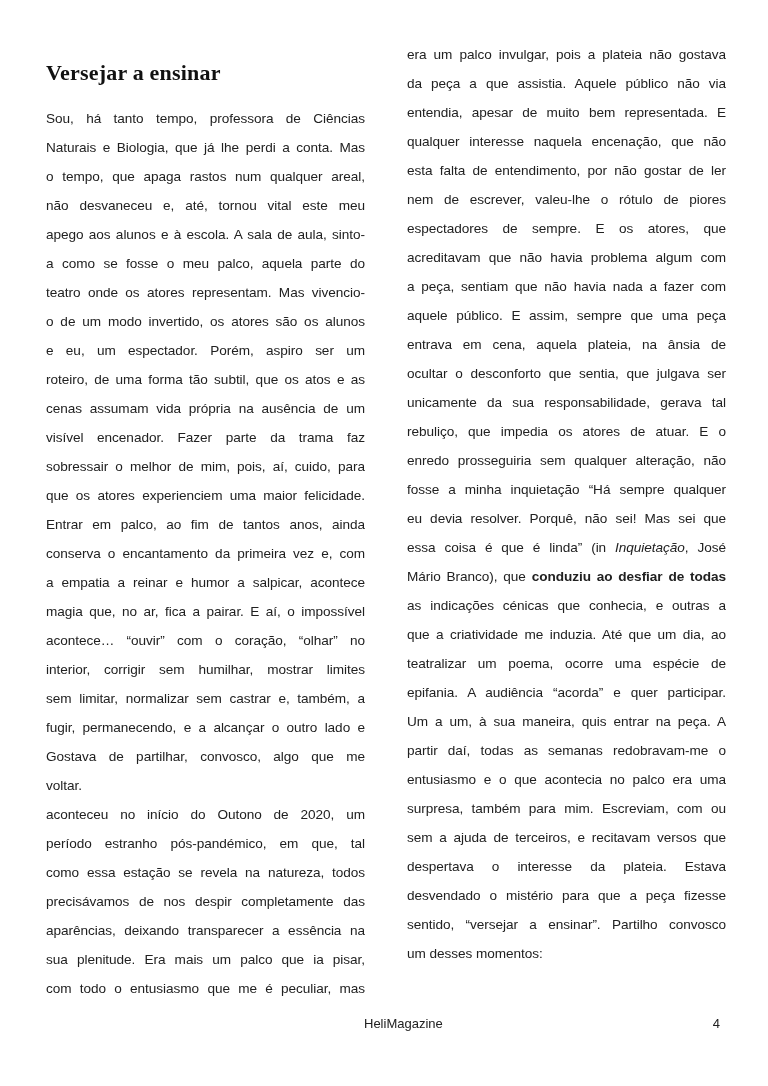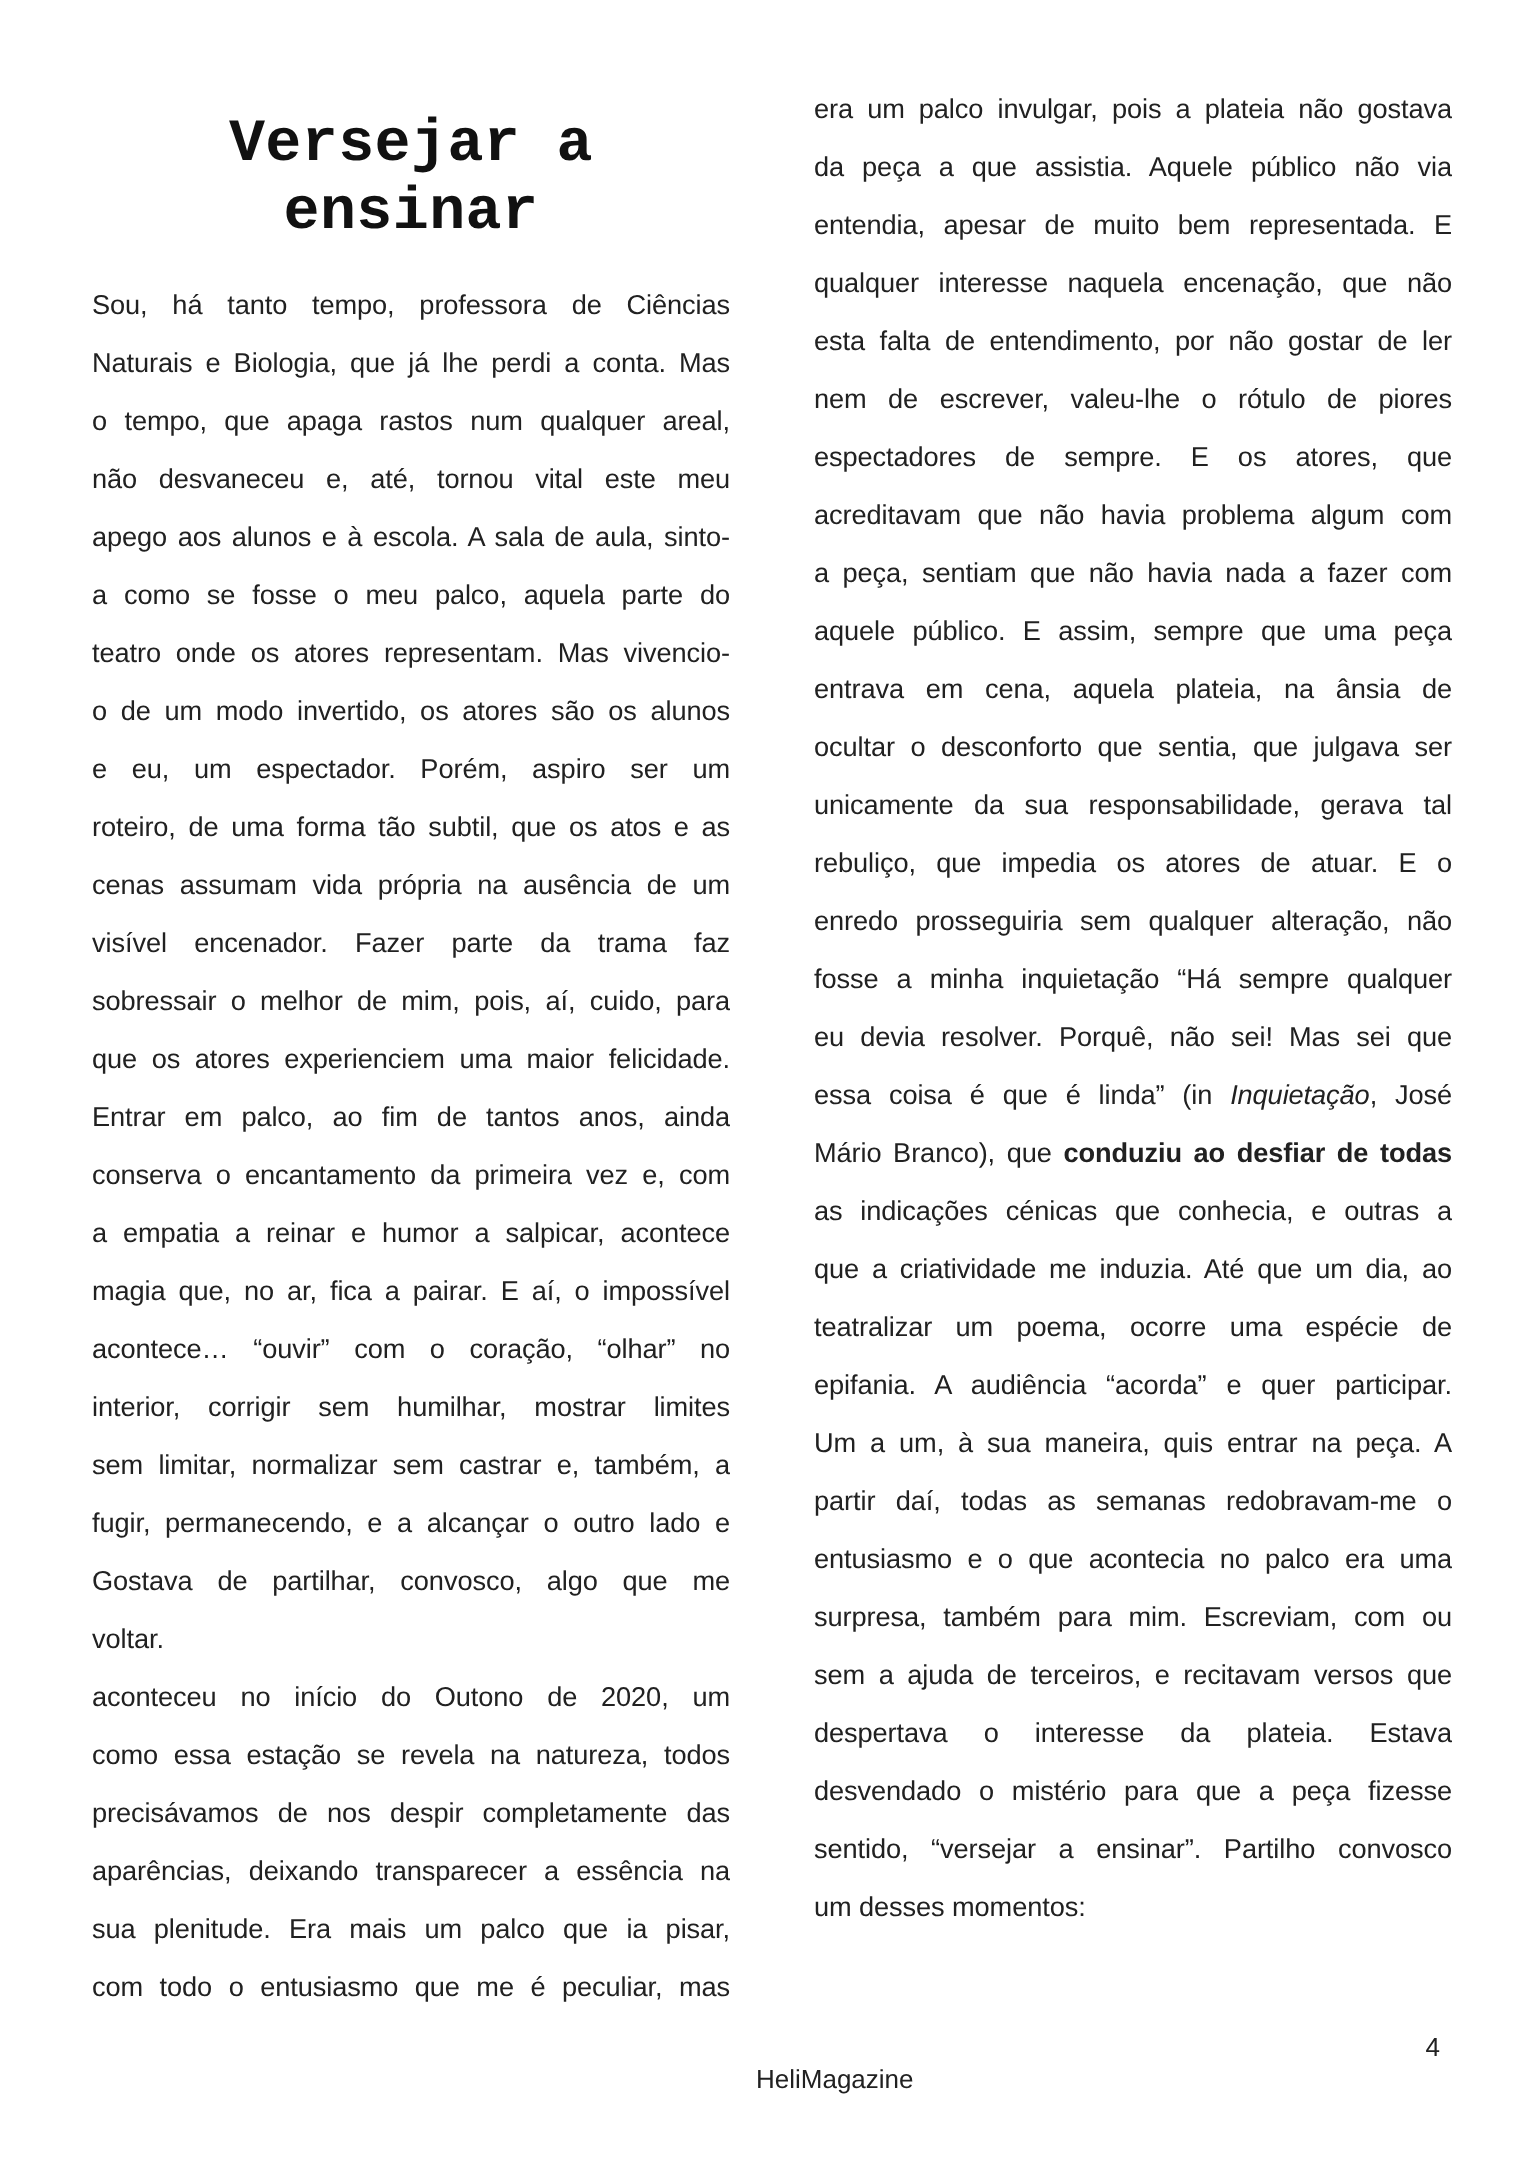--- a/index.html
+++ b/index.html
@@ -11,25 +11,25 @@
     font-family: "Liberation Sans", sans-serif;
     color: #212121;
     overflow: hidden;
   }
   .page {
     position: absolute;
     inset: 0;
     background: #ffffff;
   }
   .article-title {
-    font-family: Liberation Mono, monospace;
+    font-family: Liberation Serif, serif;
     font-weight: 700;
-    font-size: 30px;
+    font-size: 22px;
     line-height: 34px;
-    text-align: center;
+    text-align: left;
     color: #111111;
     margin: 0 0 14px 0;
     letter-spacing: 0.2px;
   }
   .col {
     position: absolute;
     width: 319px;
   }
   .col-left  { left: 46px;  top: 56px; }
   .col-right { left: 407px; top: 40px; }
@@ -52,23 +52,22 @@
   .footer {
     position: absolute;
     left: 0; right: 0;
     top: 1016px;
     height: 20px;
     font-size: 13px;
     color: #212121;
   }
   .footer-magazine {
     position: absolute;
-    left: 378px;
+    left: 364px;
     top: 0;
-    margin-top: 16px;
   }
   .footer-pagenum {
     position: absolute;
     right: 48px;
     top: 0;
   }
 </style>
 </head>
 <body>
 
@@ -95,20 +94,21 @@
         <div class="line">conserva o encantamento da primeira vez e, com</div>
         <div class="line">a empatia a reinar e humor a salpicar, acontece</div>
         <div class="line">magia que, no ar, fica a pairar. E aí, o impossível</div>
         <div class="line">acontece… “ouvir” com o coração, “olhar” no</div>
         <div class="line">interior, corrigir sem humilhar, mostrar limites</div>
         <div class="line">sem limitar, normalizar sem castrar e, também, a</div>
         <div class="line">fugir, permanecendo, e a alcançar o outro lado e</div>
         <div class="line">Gostava de partilhar, convosco, algo que me</div>
         <div class="line last">voltar.</div>
         <div class="line">aconteceu no início do Outono de 2020, um</div>
+        <div class="line">período estranho pós-pandémico, em que, tal</div>
         <div class="line">como essa estação se revela na natureza, todos</div>
         <div class="line">precisávamos de nos despir completamente das</div>
         <div class="line">aparências, deixando transparecer a essência na</div>
         <div class="line">sua plenitude. Era mais um palco que ia pisar,</div>
         <div class="line">com todo o entusiasmo que me é peculiar, mas</div>
       </div>
   </div>
 
   <div class="col col-right">
     <div>

